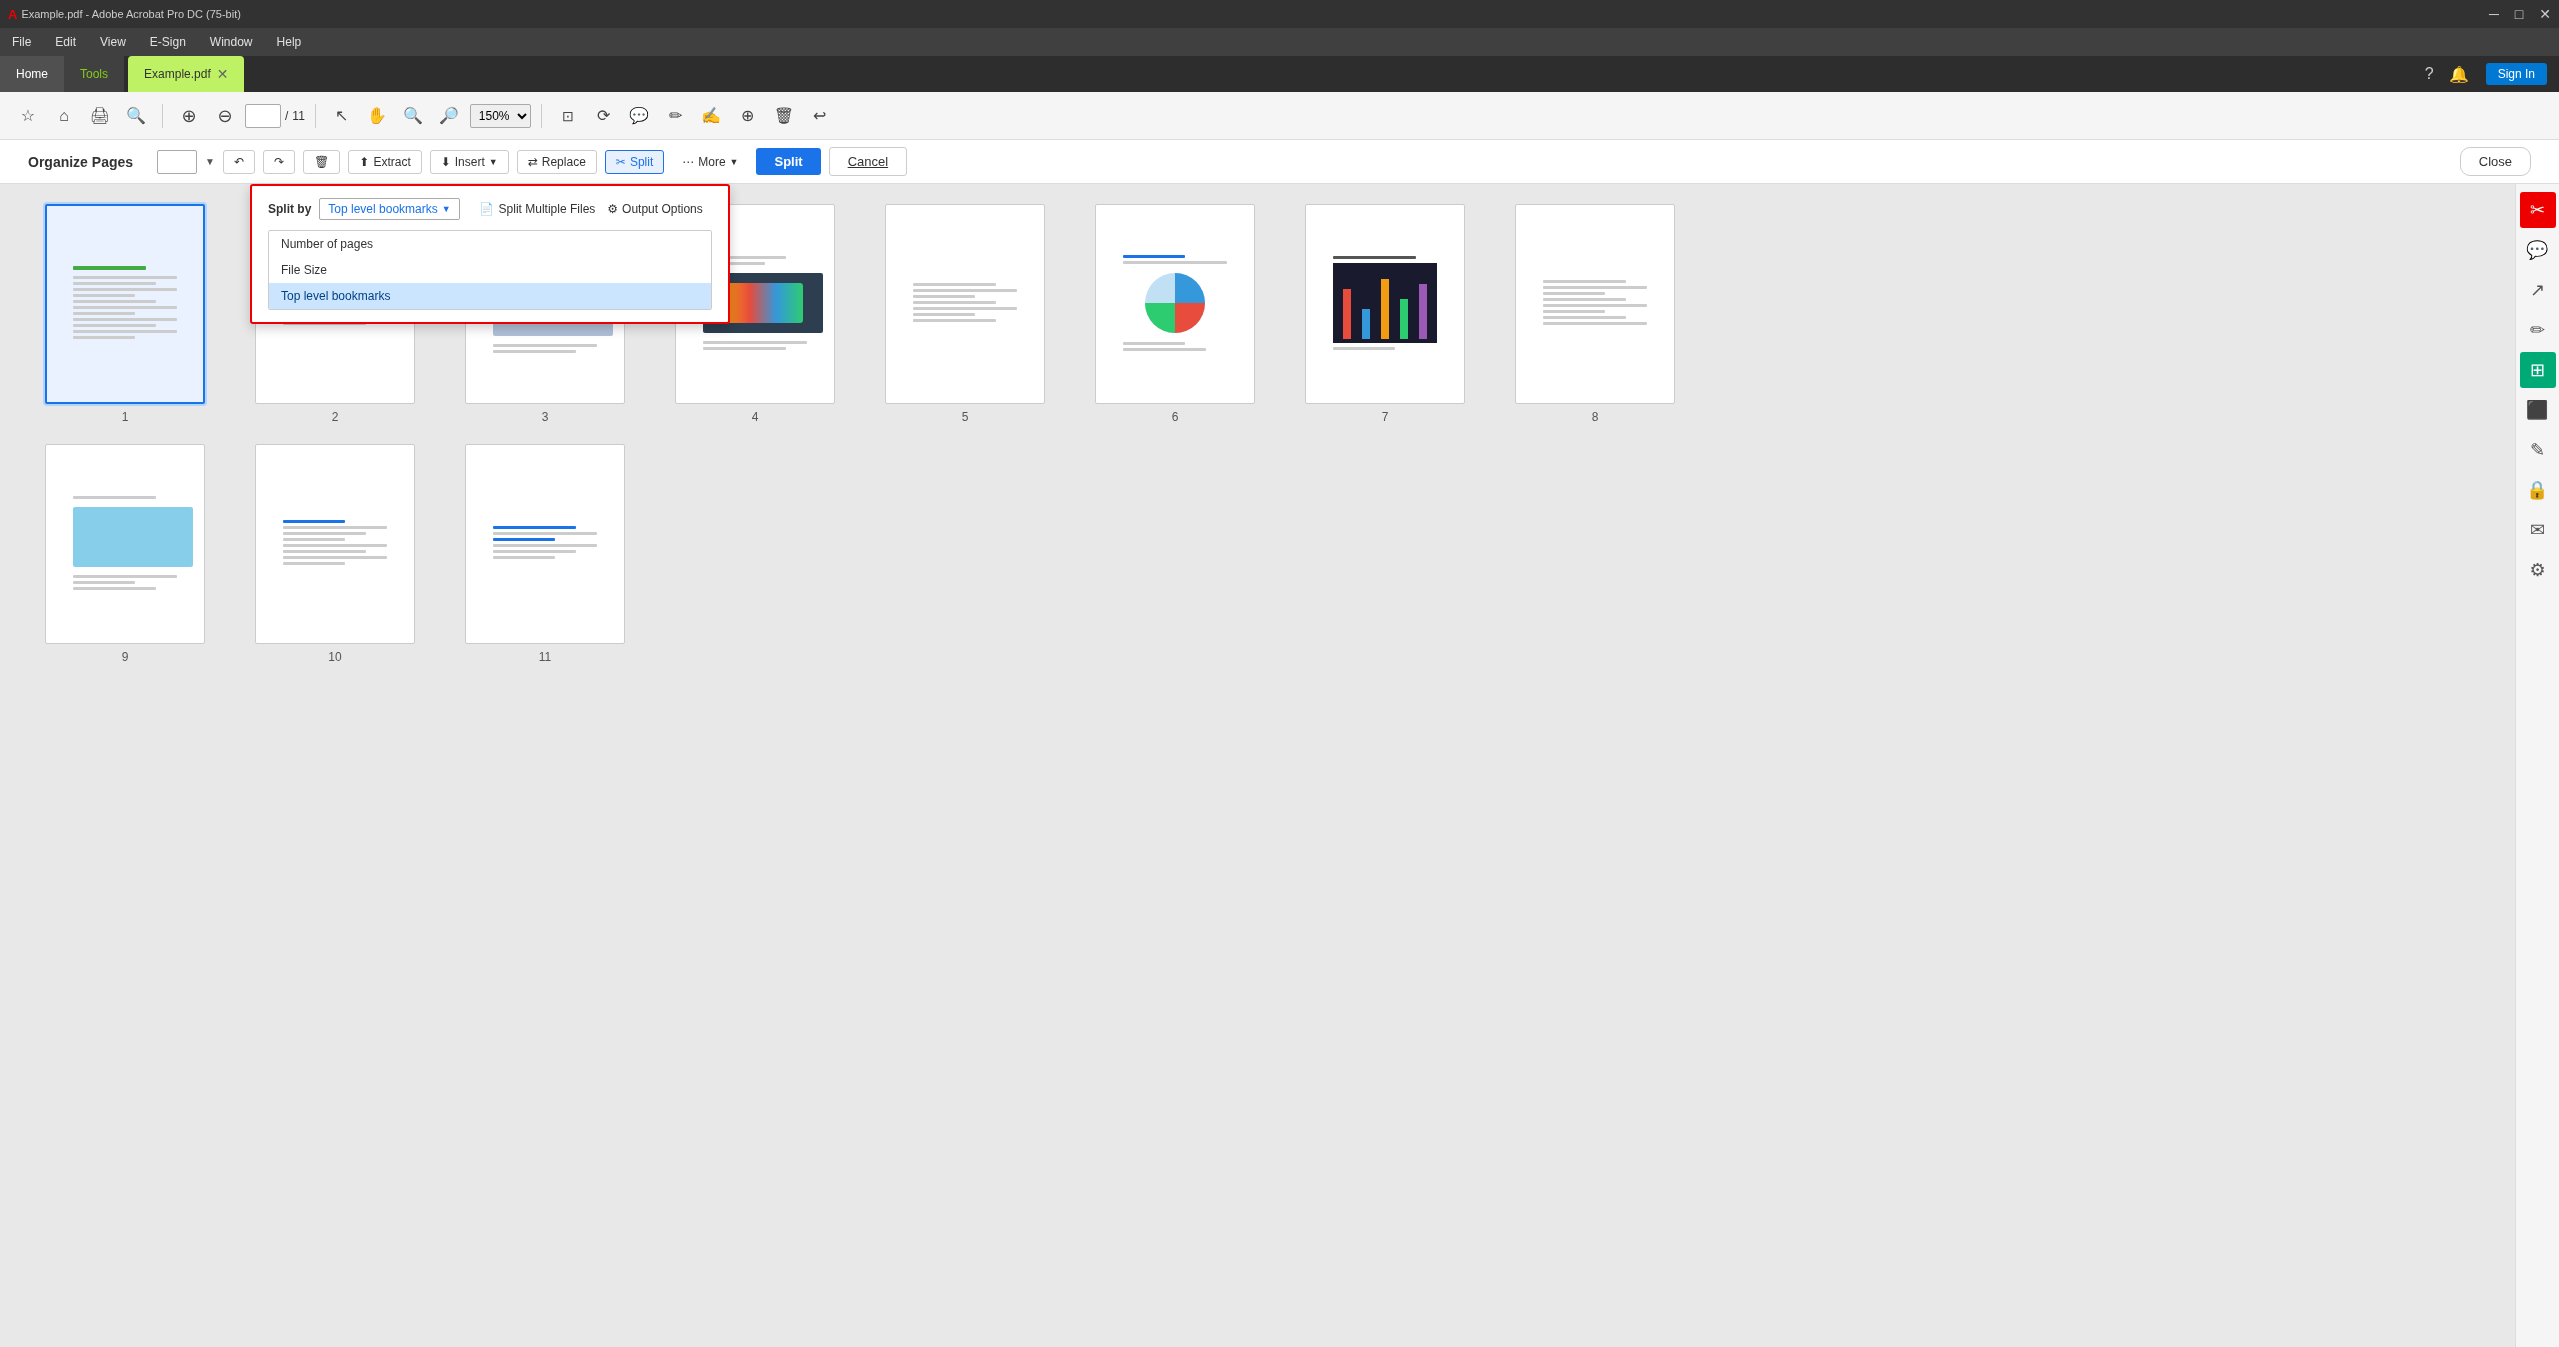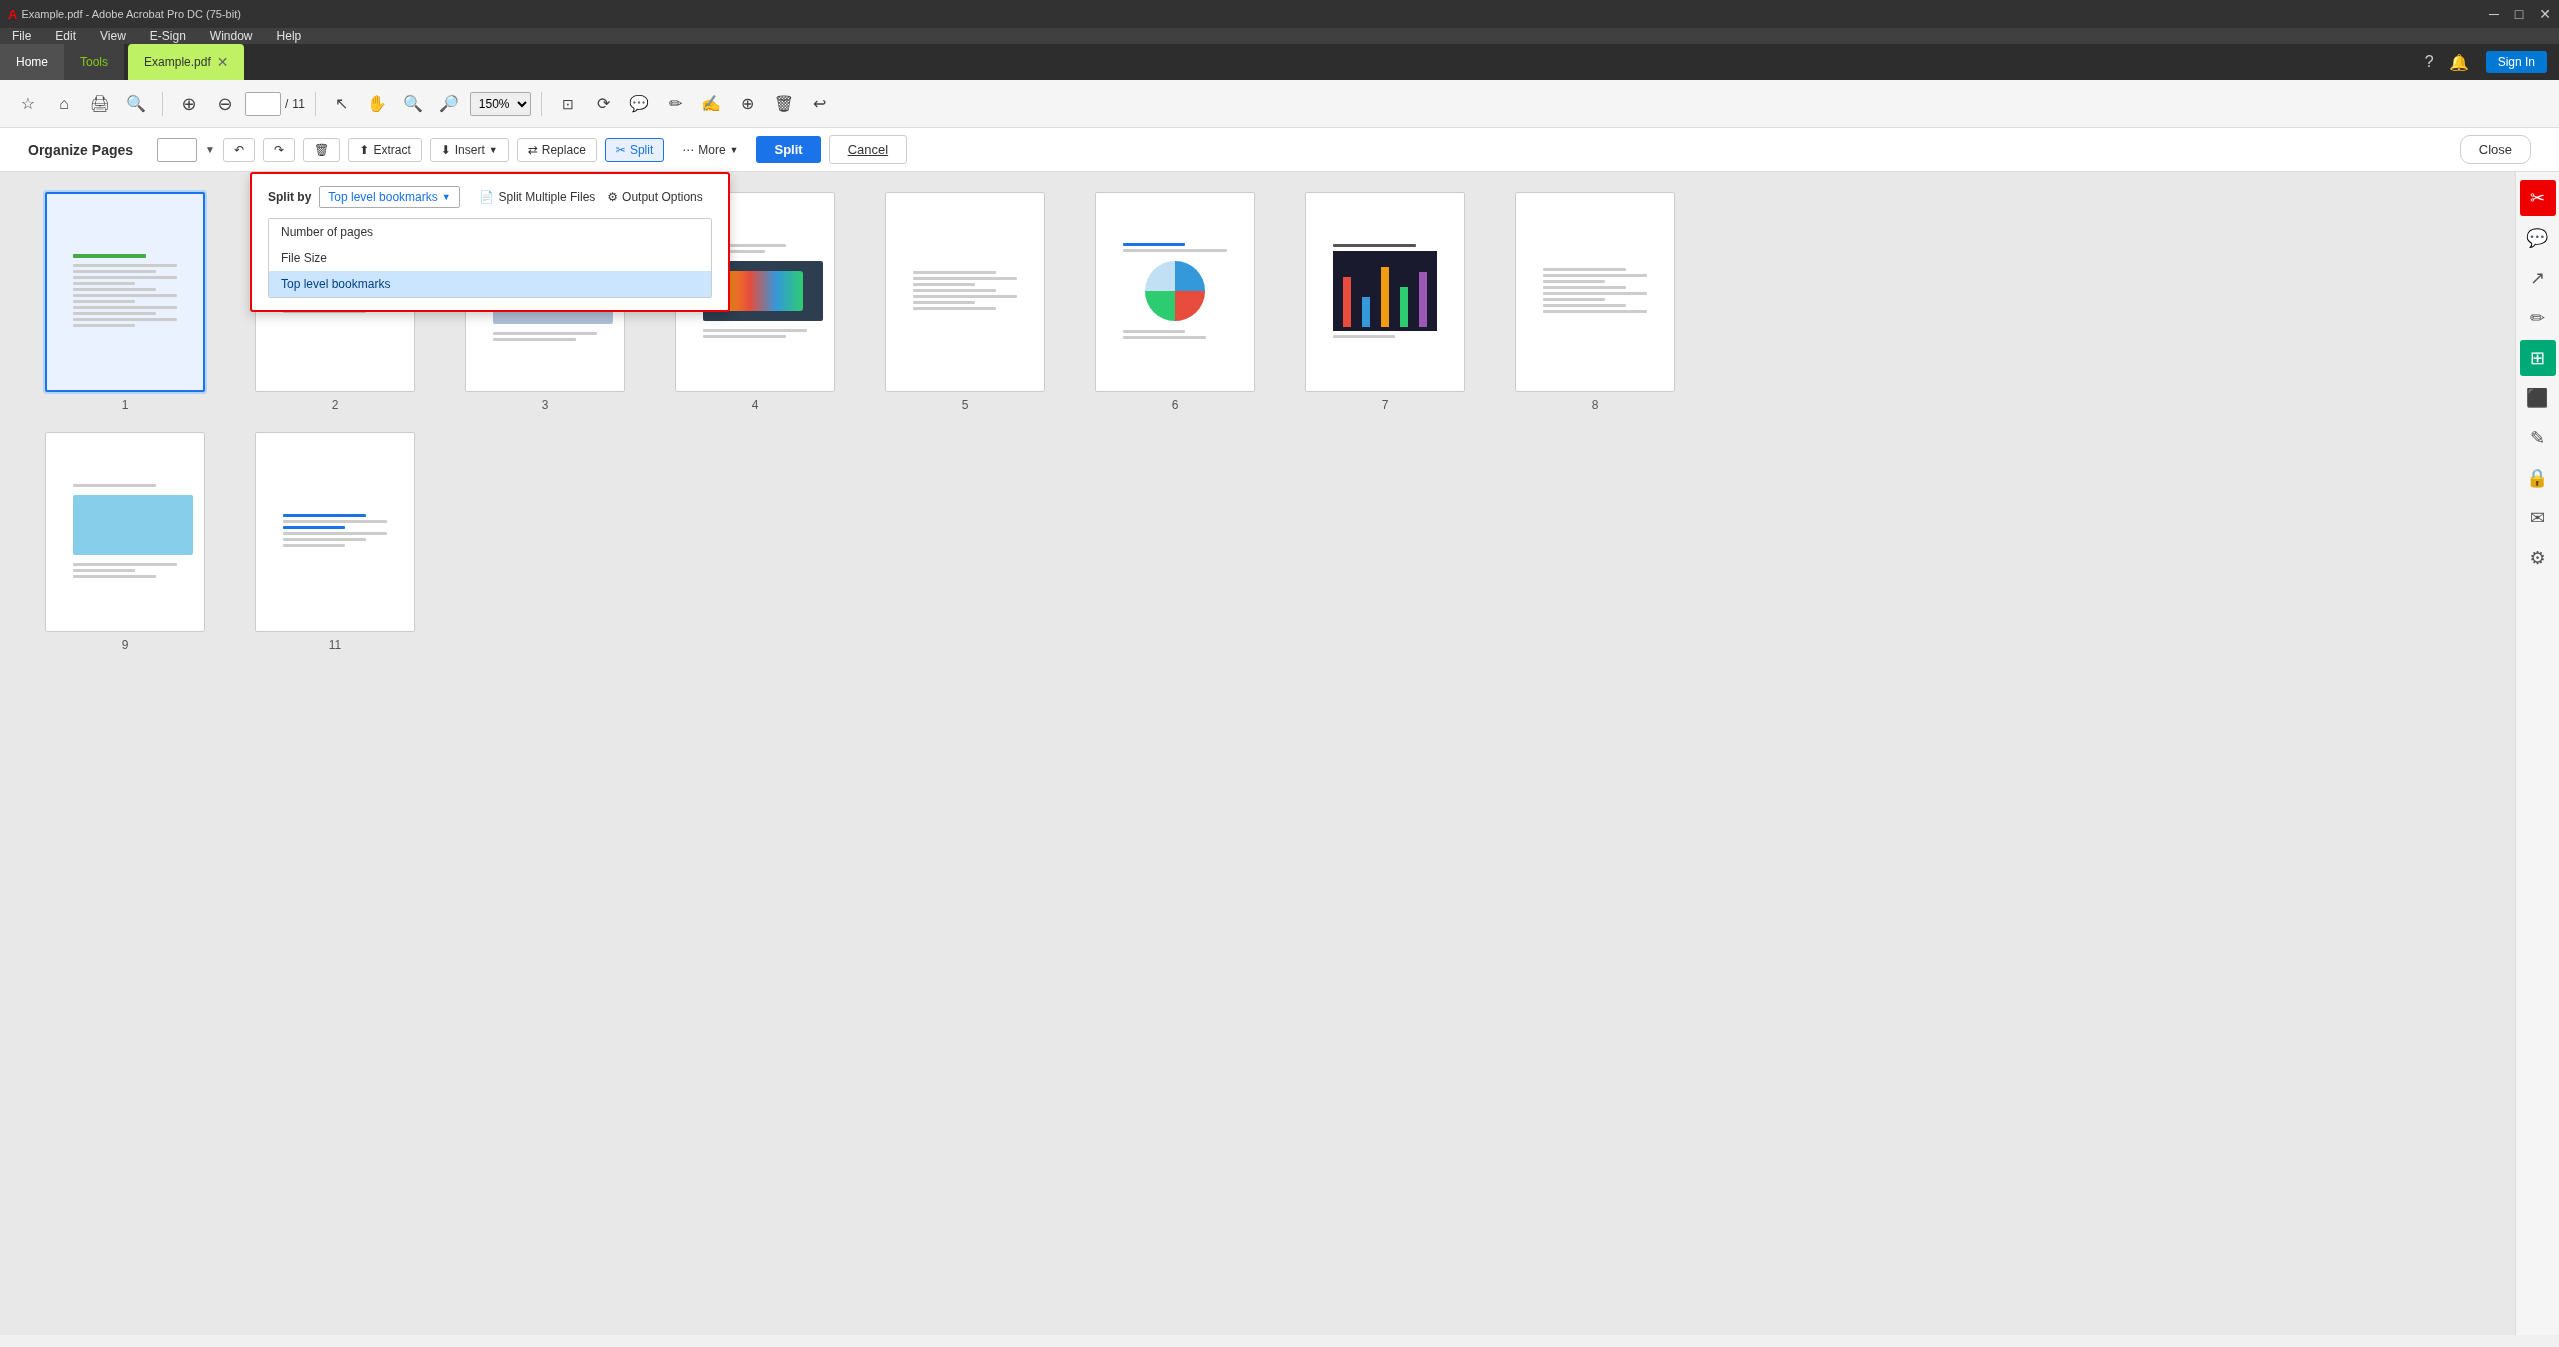--- a/index.html
+++ b/index.html
@@ -14,21 +14,21 @@
       justify-content: space-between;
       padding: 0 8px;
       color: #ccc;
       font-size: 11px;
     }
     .title-bar-left { display: flex; align-items: center; gap: 4px; }
     .title-bar-controls { display: flex; gap: 16px; font-size: 14px; color: #ccc; }
 
     
     .menu-bar {
-      height: 16px;
+      height: 28px;
       background: #404040;
       display: flex;
       align-items: center;
       padding: 0 8px;
       gap: 16px;
       color: #e0e0e0;
       font-size: 12px;
     }
     .menu-item { cursor: pointer; padding: 2px 4px; }
 
@@ -607,20 +607,35 @@
             <div class="p-line medium"></div>
             <div class="p-img-block" style="background:#87ceeb;"></div>
             <div class="p-line"></div>
               <div class="p-line short"></div>
             <div class="p-line medium"></div>
           </div>
         </div>
         <span class="page-num">9</span>
       </div>
 
+      <div class="page-thumb">
+        <div class="page-img">
+          <div class="page-lines">
+            <div class="p-line short" style="background:#1a73e8;"></div>
+            <div class="p-line"></div>
+              <div class="p-line medium"></div>
+            <div class="p-line short"></div>
+              <div class="p-line"></div>
+            <div class="p-line medium"></div>
+              <div class="p-line"></div>
+            <div class="p-line short"></div>
+          </div>
+        </div>
+        <span class="page-num">10</span>
+      </div>
 
       <div class="page-thumb">
         <div class="page-img">
           <div class="page-lines">
             <div class="p-line medium" style="background:#1a73e8;"></div>
             <div class="p-line"></div>
             <div class="p-line short" style="background:#1a73e8;"></div>
             <div class="p-line"></div>
               <div class="p-line medium"></div>
             <div class="p-line short"></div>

